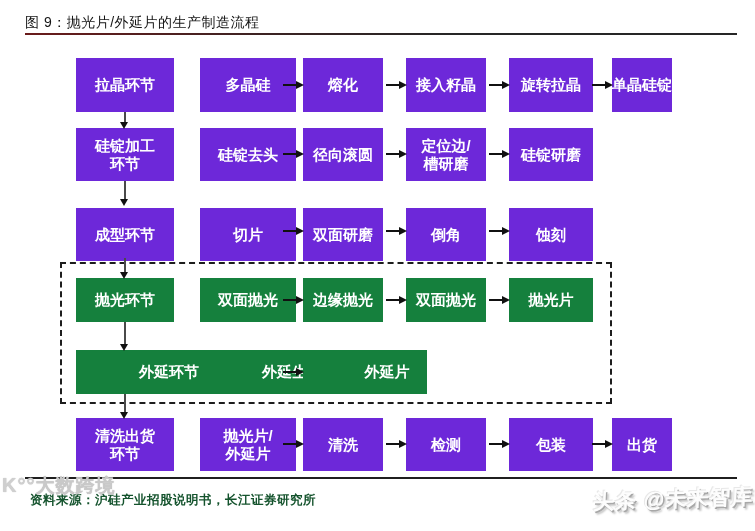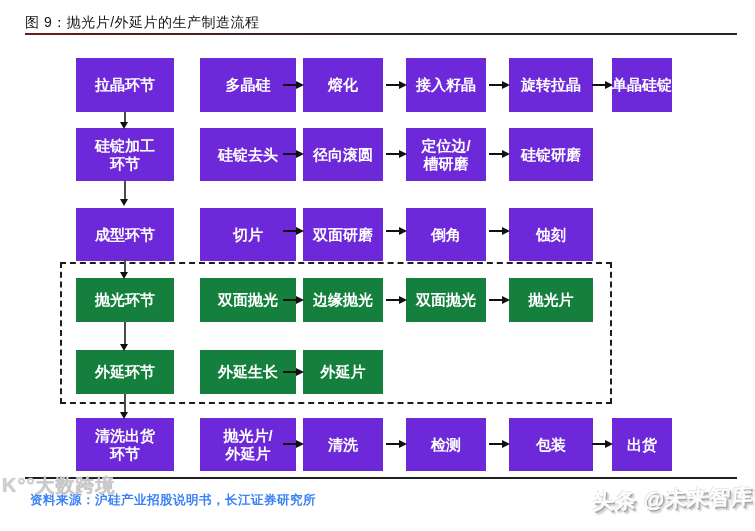--- a/index.html
+++ b/index.html
@@ -13,40 +13,40 @@
   
   .box{position:absolute;color:#fff;font-weight:bold;font-size:15px;
        display:flex;align-items:center;justify-content:center;text-align:center;
        white-space:pre-line;line-height:1.2;}
   .orange{background:#6d28d9;}
   .red{background:#15803d;}
   .stage-col{left:76px;width:98px;}
   .c0{left:200px;width:96px;}.c1{left:303px;width:80px;}
   .c2{left:406px;width:80px;}.c3{left:509px;width:84px;}.c4{left:612px;width:60px;}
   .r0{top:58px;height:54px;}.r1{top:128px;height:53px;}.r2{top:208px;height:53px;}
-  .r3{top:278px;height:44px;}.r4{top:350px;height:44px;}.r5{top:418px;height:53px;}
+  .r3{top:278px;height:44px;}.r4{top:350px;height:44px;padding-left:44px;}.r5{top:418px;height:53px;}
   
   .harrow{position:absolute;width:14px;height:2px;background:#111;}
   .harrow::after{content:"";position:absolute;left:13px;top:-3.5px;
                  border-top:4.5px solid transparent;border-bottom:4.5px solid transparent;
                  border-left:8px solid #111;}
   .hx0{left:283px;}.hx1{left:386px;}.hx2{left:489px;}.hx3{left:592px;}
   .hy0{top:84px;}.hy1{top:153px;}.hy2{top:230px;}.hy3{top:299px;}.hy4{top:371px;}.hy5{top:443px;}
   
   .varrow{position:absolute;left:124px;width:1.5px;background:#4a4a4a;}
   .varrow::after{content:"";position:absolute;bottom:-7px;left:-3.8px;
                  border-left:4.5px solid transparent;border-right:4.5px solid transparent;
                  border-top:7px solid #111;}
   .v0{top:112px;height:10px;}.v1{top:181px;height:18px;}.v2{top:258px;height:14px;}
   .v3{top:322px;height:22px;}.v4{top:394px;height:18px;}
   
   .dashed-box{left:60px;top:262px;width:548px;height:138px;border:2px dashed #1d1d1d;}
   
   .bottom-rule{left:25px;top:477px;width:712px;height:2px;background:#1f1f1f;}
-  .source-note{left:30px;top:492px;font-size:12.5px;font-weight:bold;color:#3b82f6;letter-spacing:.5px;}
+  .source-note{left:30px;top:492px;font-size:12.5px;font-weight:bold;color:#14532d;letter-spacing:.5px;}
   .wm-left{left:2px;top:473px;font-size:19px;font-weight:bold;color:#c9c9c9;
            letter-spacing:1px;text-shadow:0 0 1px #b5b5b5;}
   .wm-left .wm-logo{font-size:20px;color:#cfcfcf;}
   .wm-right{right:2px;top:485px;font-size:21px;font-weight:bold;color:#fdfdfd;white-space:nowrap;
             letter-spacing:1px;transform:rotate(-2deg) skewX(-5deg);
             text-shadow:-1px -1px 0 #e8e8e8,1.5px 1.5px 0 #a8a8a8,3px 3px 2px #c2c2c2;}
 </style>
 </head>
 <body>
 

